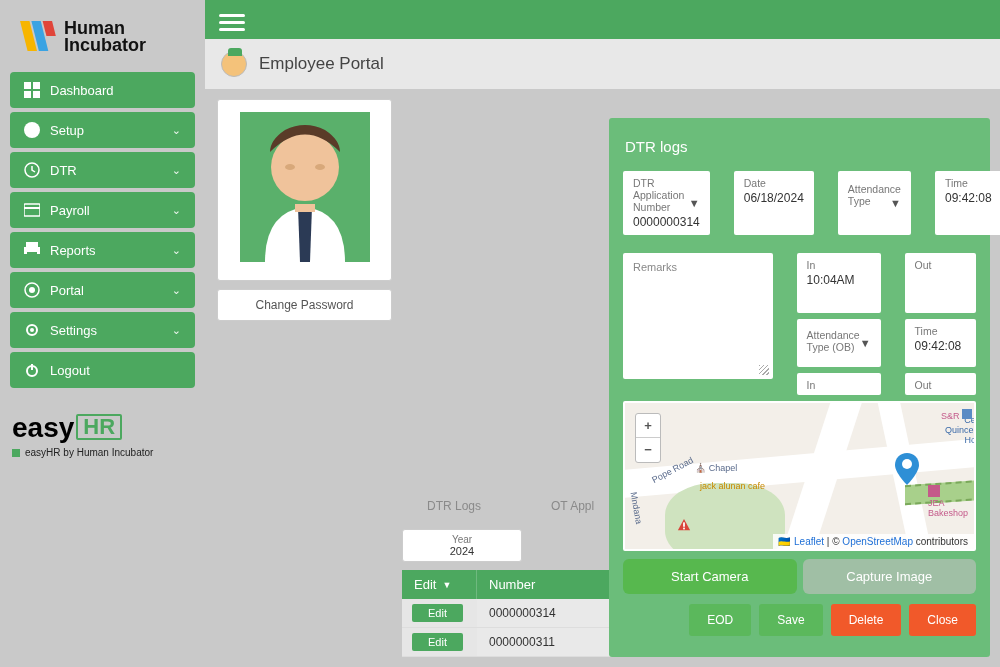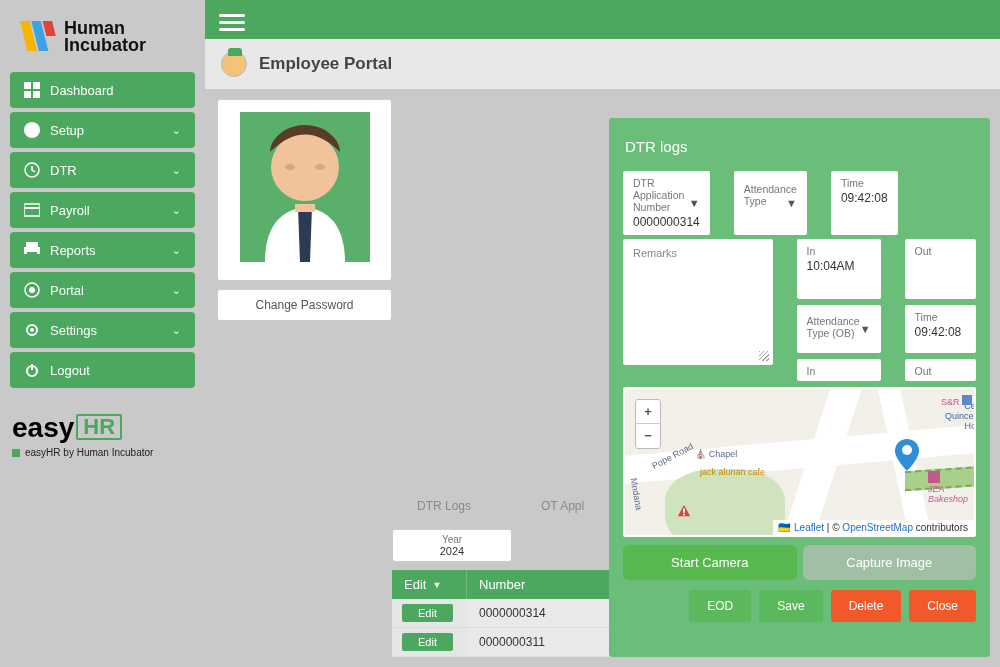--- a/index.html
+++ b/index.html
@@ -23,23 +23,23 @@
 .easyhr-sub::before { content:""; width:8px; height:8px; background:#4ca85f; }
 
 
 .main { flex: 1; display: flex; flex-direction: column; position: relative; }
 .topbar { height: 48px; background: #4ca85f; display: flex; align-items: center; padding: 0 14px; }
 .ham { width: 26px; height: 20px; cursor: pointer; }
 .ham span { display:block; height:3px; background:#fff; margin:4px 0; border-radius:2px;}
 .portal-head { display:flex; align-items:center; gap:12px; padding:12px 16px; background:#e8e8e8; }
 .portal-head .avatar-ico { width:26px; height:26px; border-radius:50%; background:#f4c27a; position:relative; border:1px solid #bbb; }
 .portal-head .avatar-ico::after { content:""; position:absolute; top:-4px; left:6px; width:14px; height:8px; background:#4ca85f; border-radius:3px 3px 0 0;}
-.portal-head h1 { font-size: 17px; font-weight: 700; color: #444; }
-
-.body-cols { display:flex; padding: 10px 12px; flex:1; }
+.portal-head h1 { font-size: 17px; font-weight: 400; color: #444; }
+
+.body-cols { display:flex; gap: 10px; padding: 10px 12px; flex:1; }
 .left-card { width: 175px; }
 .av-card { background:#fff; border:1px solid #ccc; border-radius:3px; padding: 12px; text-align:center; }
 .av-svg { width: 130px; height: 150px; margin: 0 auto 6px; display:block; }
 .chpw { width: 100%; margin-top: 8px; padding: 8px 0; background:#fff; border:1px solid #ccc; border-radius:3px; font-size:12px; color:#555; cursor:pointer; }
 .year-row { margin-top: 24px; }
 .yearbox { background:#fff; border:1px solid #ccc; border-radius:3px; padding:4px 10px; width:120px; font-size:11px; color:#777;text-align:center;}
 .table-head { display:flex; margin-top:8px; background:#4ca85f; color:#fff; font-size:13px; }
 .th { padding:7px 12px; }
 .th-edit{ width:75px; border-right:1px solid rgba(255,255,255,0.2); display:flex; align-items:center; gap:6px;}
 .th-num{ flex:1; }
@@ -51,21 +51,21 @@
 .yecell { width: 22px; background:#e6e6e6; padding:7px 4px; font-size:12px; color:#333;}
 
 
 .modal { position:absolute; left:404px; top:118px; right:10px; bottom:10px; background:#6bbd7a; border-radius:3px; padding: 16px 14px 12px; display:flex; flex-direction:column; }
 .modal h2 { color:#fff; font-weight:400; font-size:15px; margin: 4px 2px 16px; }
 .fields { display:grid; grid-template-columns: 1.05fr 0.7fr 1fr 0.85fr; gap:24px; }
 .field { background:#fff; border-radius:2px; padding:6px 10px; font-size:11px; color:#555; position:relative; }
 .field .fl { font-size:10.5px; color:#777; }
 .field .fv { font-size:12px; color:#333; margin-top:2px; }
 .field .drop { position:absolute; right:10px; top:50%; transform:translateY(-50%); }
-.row2 { display:grid; grid-template-columns: 1.78fr 1fr 0.85fr; gap:24px; margin-top:4px; }
+.row2 { display:grid; grid-template-columns: 1.78fr 1fr 0.85fr; gap:24px; margin-top:18px; }
 .remarks { background:#fff; border-radius:2px; padding:8px 10px; font-size:11px; color:#888; height: 126px; position:relative; }
 .remarks .gr { position:absolute; right:4px; bottom:4px; width:10px; height:10px; background:repeating-linear-gradient(135deg,#aaa,#aaa 1px,transparent 1px,transparent 3px);}
 .stack { display:flex; flex-direction:column; gap:6px;justify-content:center; }
 .h60{ height:60px; } .h38{ height:48px; }
 
 .map { margin-top:6px; height: 150px; background:#f3efe9; border:2px solid #fff; border-radius:2px; position:relative; overflow:hidden; }
 .zoom { position:absolute; left:10px; top:10px; background:#fff; border:1px solid #bbb; border-radius:3px; width:26px; }
 .zoom div { height:24px; text-align:center; font-weight:bold; color:#555; line-height:24px; cursor:pointer; }
 .zoom div:first-child { border-bottom:1px solid #ccc; }
 .pin { position:absolute; left:270px; top:50px; }
@@ -247,20 +247,24 @@
 
     <div class="modal">
       <h2>DTR logs</h2>
       <div class="fields">
         <div class="field">
           <div class="fl">DTR Application Number</div>
           <div class="fv">0000000314</div>
           <span class="drop">▼</span>
         </div>
         <div class="field">
+          <div class="fl">Date</div>
+          <div class="fv">06/18/2024</div>
+        </div>
+        <div class="field">
           <div class="fl" style="margin-top:6px;">Attendance Type</div>
           <span class="drop">▼</span>
         </div>
         <div class="field">
           <div class="fl">Time</div>
           <div class="fv">09:42:08</div>
         </div>
       </div>
       <div class="row2">
         <div class="remarks">
@@ -295,21 +299,21 @@
       </div>
 
       <div class="map">
         <div class="roadstyle" style="left:-20px; top:40px; width:650px; height:28px; transform:rotate(-5deg);"></div>
         <div class="roadstyle" style="left:180px; top:-20px; width:30px; height:200px; transform:rotate(18deg);"></div>
         <div class="roadstyle" style="left:270px; top:-20px; width:22px; height:200px; transform:rotate(-12deg);"></div>
         <div class="greenstrip" style="left:280px; top:70px; width:350px; border-top:2px dashed #7aa85a; border-bottom:2px dashed #7aa85a;"></div>
         <div style="position:absolute; left:40px; top:80px; width:120px; height:80px; background:#cfe3bf; border-radius:40%;"></div>
         <div class="maplabel" style="left:70px; top:60px;"><span style="color:#b8860b;">⛪</span> <span>Chapel</span></div>
         <div class="maplabel" style="left:75px; top:78px; color:#c98a00;">jack alunan cafe</div>
-        <div class="maplabel" style="left:303px; top:95px; color:#c45a8a;font-style:italic;">JEA Bakeshop</div>
+        <div class="maplabel" style="left:303px; top:95px; color:#c45a8a;">JEA Bakeshop</div>
         <div class="maplabel" style="left:320px; top:12px; text-align:center; color:#3a6aa8;">Cebu Quincentennial Hotel</div>
 
         <div class="maplabel" style="left:-5px; top:100px; transform:rotate(80deg);">Mndana</div>
         <div class="maplabel" style="left:25px; top:62px; transform:rotate(-28deg);">Pope Road</div>
         <div class="maplabel" style="right:6px; top:8px; color:#c45a8a;">S&amp;R P</div>
 
         <div class="redpin" style="left:52px; top:115px;">
           <svg viewBox="0 0 16 16">
               <path d="M8 1 L15 14 L1 14 Z" fill="#d9453a"></path>
               <rect x="7" y="5" width="2" height="5" fill="#fff"></rect>

